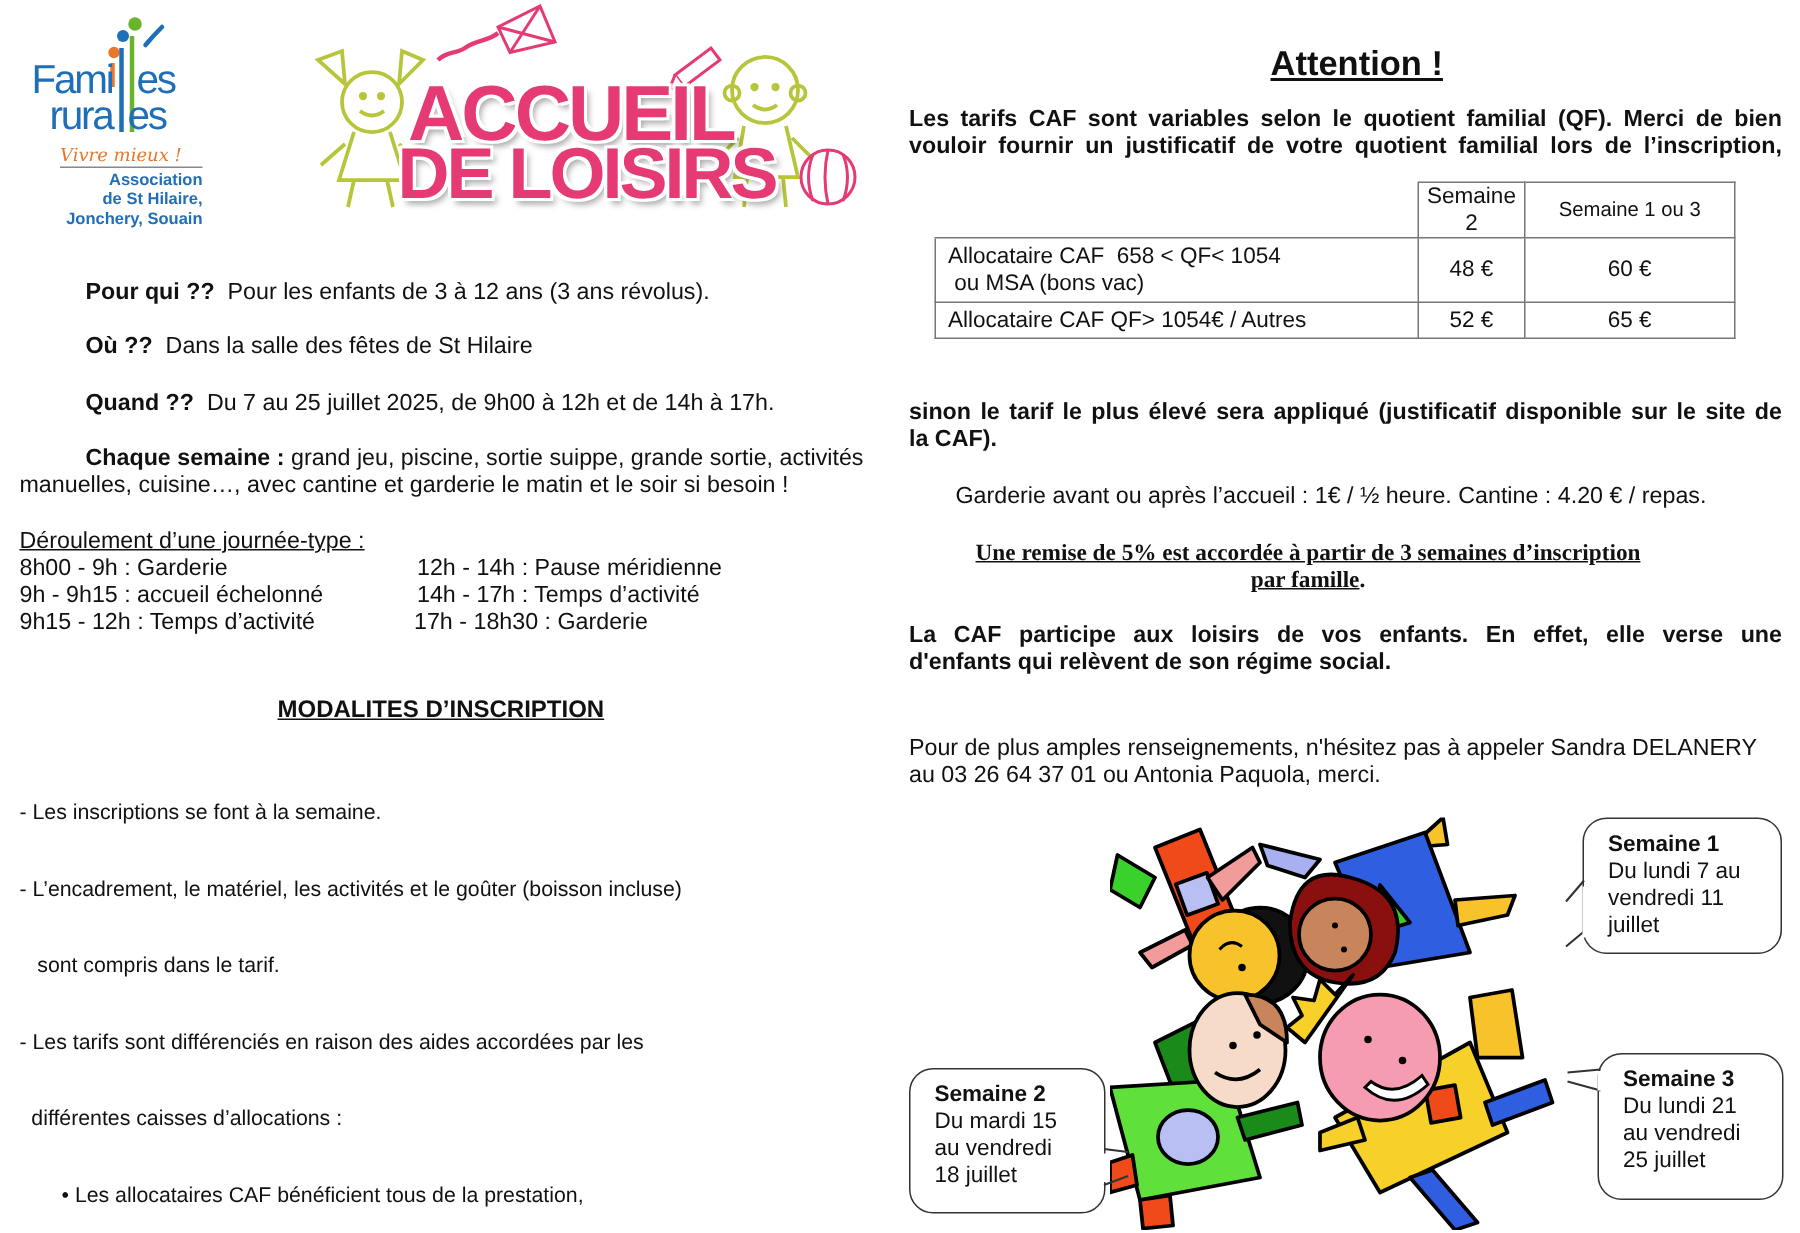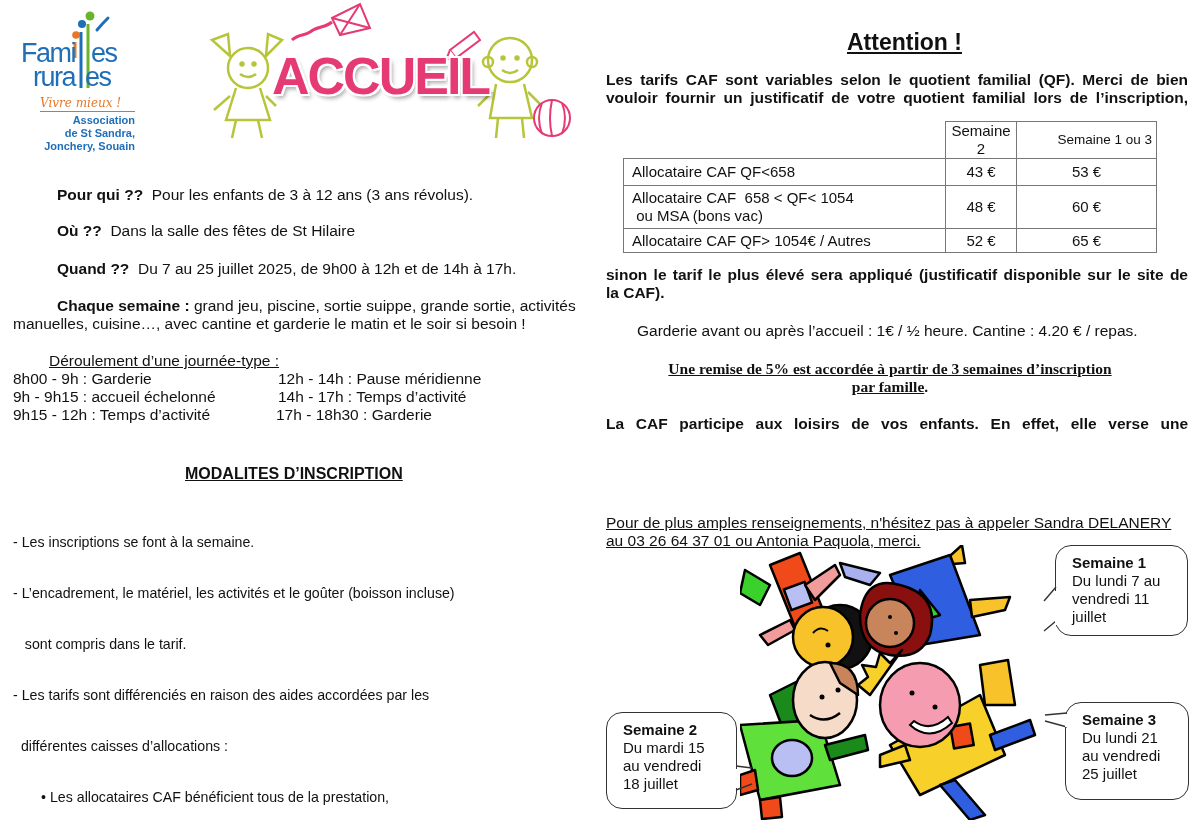--- a/index.html
+++ b/index.html
@@ -16,34 +16,34 @@
   .fr-assoc { position: absolute; left: 0; top: 104px; width: 117px; text-align: right; font-size: 11px; line-height: 13px; font-weight: bold; color: #1f6fb8; }
 
   
   #banner { left: 190px; top: 0px; width: 385px; height: 150px; }
   .banner-text { position: absolute; font-family: "Liberation Sans", sans-serif; font-weight: bold; color: #e53a74; letter-spacing: -2px;
     text-shadow: 2px 2px 0 #fff, -2px -2px 0 #fff, 2px -2px 0 #fff, -2px 2px 0 #fff, 3px 4px 4px rgba(0,0,0,0.35); }
 
   
   .lp { left: 13px; width: 570px; }
   b { font-weight: bold; margin-left: 44px; }
-  .u { text-decoration: underline; margin-left: 36px; }
+  .u { text-decoration: underline; }
 
   
   .rp { left: 606px; width: 582px; }
   .just { text-align: justify; text-align-last: justify; }
 
   table.tarifs { border-collapse: collapse; position: absolute; left: 623px; top: 121px; font-size: 15px; }
   table.tarifs td { border: 1px solid #777; padding: 0 4px; height: 24px; vertical-align: middle; }
   table.tarifs td.empty { border-left: none; border-top: none; border-right: 1px solid #777; }
   table.tarifs td.label { width: 322px; text-align: left; padding-left: 8px; line-height: 18px; }
   table.tarifs td.c2 { width: 71px; text-align: center; }
   table.tarifs td.c3 { width: 140px; text-align: center; }
   table.tarifs td.hdr { text-align: center; height: 22px; }
-  table.tarifs td.hdr-small { font-size: 13.5px; text-align: right; }
+  table.tarifs td.hdr-small { font-size: 13.5px; }
 
   
   .bubble { position: absolute; border: 1.4px solid #333; border-radius: 16px; background: #fff; padding: 8px 0 0 16px; font-size: 15px; line-height: 18px; }
   .bubble .bt { font-weight: bold; }
 </style>
 </head>
 <body>
 
 <div id="logo-fr" class="abs">
   <svg class="abs" style="left:0;top:0" width="110" height="80">
@@ -54,21 +54,21 @@
     <path d="M70 14 L70 78" stroke="#6ab42d" stroke-width="3"></path>
     <path d="M63 22 L63 78" stroke="#1f6fb8" stroke-width="3"></path>
     <path d="M57 32 L57 48" stroke="#e8772a" stroke-width="3"></path>
   </svg>
   <div class="fr-word" style="left:3px;top:30px;">Fami<span style="display:inline-block;width:16px"></span>es</div>
   <div class="fr-word" style="left:15px;top:54px;text-align:right;">rura<span style="display:inline-block;width:10px"></span>es</div>
   <div class="fr-tag">Vivre mieux !</div>
   <div class="fr-line"></div>
   <div class="fr-assoc">
     <div>Association</div>
-    <div>de St Sandra,</div>
+    <div>de St Hilaire,</div>
     <div>Jonchery, Souain</div>
   </div>
 </div>
 
 <div id="banner" class="abs">
   <svg class="abs" style="left:0;top:0" width="385" height="150">
 
     <g stroke="#e53a74" stroke-width="2" fill="none">
       <path d="M142 18 L170 4 L180 28 L150 35 Z"></path>
       <path d="M142 18 L180 28 M170 4 L150 35"></path>
@@ -102,20 +102,21 @@
       <path d="M302 92 L288 106 M338 92 L352 106"></path>
       <path d="M308 118 L306 138 M332 118 L334 138"></path>
     </g>
 
     <g stroke="#e53a74" stroke-width="2" fill="#fff">
       <circle cx="362" cy="118" r="18"></circle>
       <path d="M352 103 Q346 118 352 134 M362 100 Q358 118 362 136 M372 103 Q378 118 372 134" fill="none"></path>
     </g>
   </svg>
   <div class="banner-text" style="left:82px;top:50px;font-size:52px;line-height:52px;">ACCUEIL</div>
+  <div class="banner-text" style="left:75px;top:92px;font-size:48px;line-height:50px;">DE LOISIRS</div>
 </div>
 
 <div class="abs lp" style="top:186px;">
   <b>Pour qui ??</b>&nbsp;
   <span>Pour les enfants de 3 à 12 ans (3 ans révolus).</span>
 </div>
 <div class="abs lp" style="top:222px;">
   <b>Où ??</b>&nbsp;
   <span>Dans la salle des fêtes de St Hilaire</span>
 </div>
@@ -175,25 +176,20 @@
 </div>
 
 <table class="tarifs">
   <tbody>
       <tr>
     <td class="empty"></td>
     <td class="c2 hdr">Semaine 2</td>
     <td class="c3 hdr hdr-small">Semaine 1 ou 3</td>
   </tr>
   <tr>
-    <td class="label" style="height:27px">Allocataire CAF QF&lt;658</td>
-    <td class="c2">43 €</td>
-    <td class="c3">53 €</td>
-  </tr>
-  <tr>
     <td class="label" style="height:43px;white-space:pre"><div>Allocataire CAF  658 &lt; QF&lt; 1054</div><div> ou MSA (bons vac)</div></td>
     <td class="c2">48 €</td>
     <td class="c3">60 €</td>
   </tr>
   <tr>
     <td class="label" style="height:22px">Allocataire CAF QF&gt; 1054€ / Autres</td>
     <td class="c2">52 €</td>
     <td class="c3">65 €</td>
   </tr>
 </tbody>
@@ -206,23 +202,24 @@
 
 <div class="abs" style="left:637px;top:322px;">Garderie avant ou après l’accueil : 1€ / ½ heure. Cantine : 4.20 € / repas.</div>
 
 <div class="abs" style="left:606px;top:360px;width:582px;text-align:center;font-weight:bold;font-family:Liberation Serif, serif;">
   <div style="padding-left:0;margin-left:-50px;"><span class="u">Une remise de 5% est accordée à partir de 3 semaines d’inscription</span></div>
   <div style="margin-left:-50px;"><span class="u">par famille</span><span>.</span></div>
 </div>
 
 <div class="abs rp" style="top:415px;font-weight:bold;">
   <div class="just">La CAF participe aux loisirs de vos enfants. En effet, elle verse une</div>
-</div>
-
-<div class="abs rp" style="top:514px;text-decoration:underline;">
+  <div>d'enfants qui relèvent de son régime social.</div>
+</div>
+
+<div class="abs rp" style="top:490px;">
   <div>Pour de plus amples renseignements, n'hésitez pas à appeler Sandra DELANERY</div>
   <div>au 03 26 64 37 01 ou Antonia Paquola, merci.</div>
 </div>
 
 <svg class="abs" style="left:740px;top:545px" width="300" height="275">
   <g stroke="#000" stroke-width="2.5" stroke-linejoin="round">
 
     <path d="M5 25 L30 40 L20 60 L0 48 Z" fill="#3bd12d"></path>
     <path d="M30 20 L60 8 L85 70 L55 82 Z" fill="#f04a1a"></path>
     <rect x="47" y="40" width="22" height="22" fill="#b9bff2" transform="rotate(-20 58 51)"></rect>

